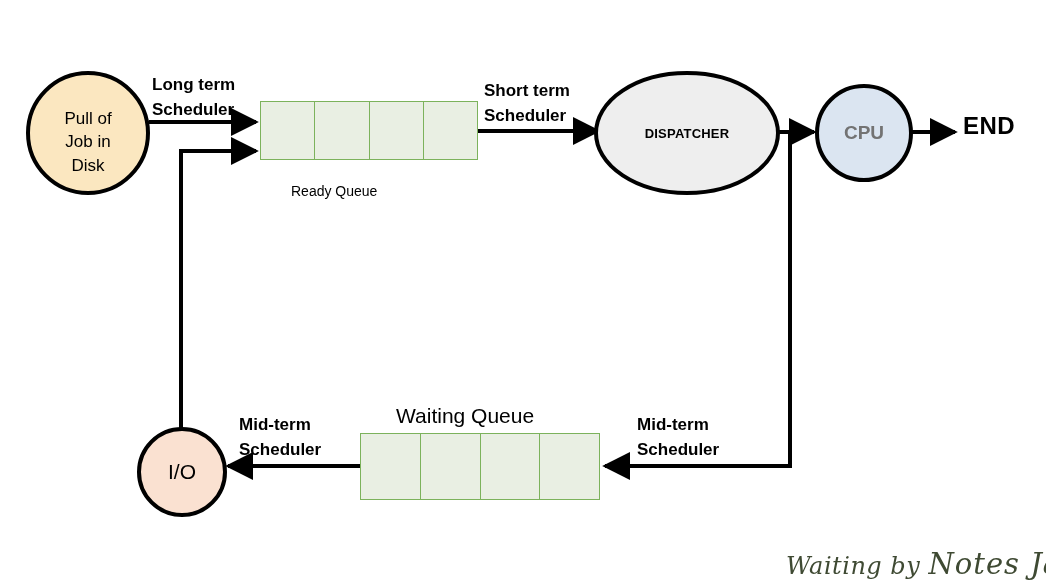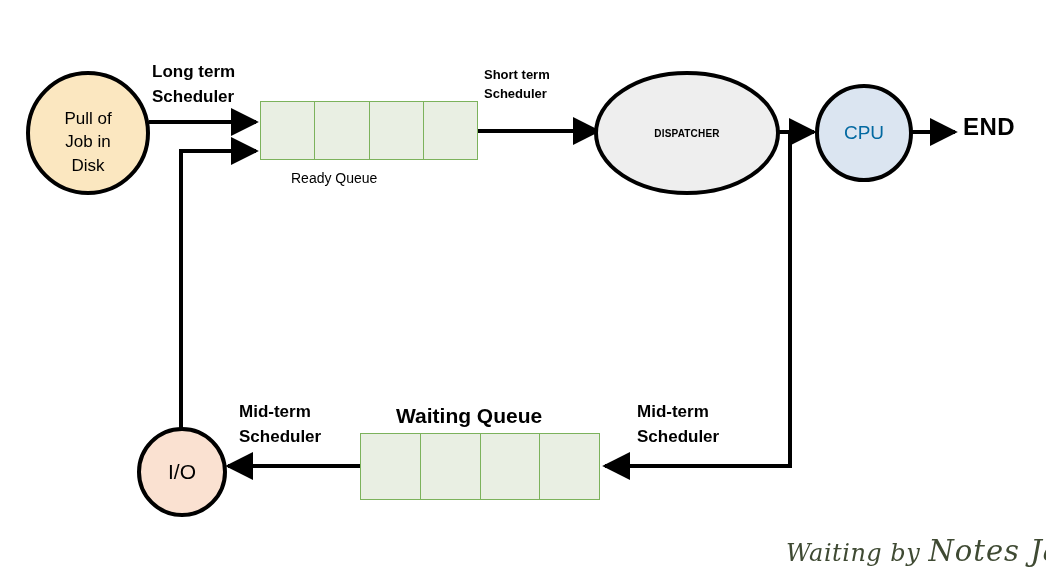--- a/index.html
+++ b/index.html
@@ -26,65 +26,66 @@
     position: absolute;
     display: flex;
     align-items: center;
     justify-content: center;
     text-align: center;
     pointer-events: none;
   }
   .txt {
     position: absolute;
     white-space: pre;
+    margin-top: 13px;
   }
 
   
   .pull-text {
     left: 28px; top: 82px; width: 120px; height: 120px;
     font-size: 17px; font-weight: normal; color: #000000;
     line-height: 1.38;
   }
   .dispatcher-text {
     left: 595px; top: 73px; width: 184px; height: 120px;
-    font-size: 10px; font-weight: bold; color: #000000;
+    font-size: 13px; font-weight: bold; color: #000000;
     letter-spacing: 0.2px;
   }
   .cpu-text {
     left: 817px; top: 96px; width: 94px; height: 74px;
-    font-size: 19px; font-weight: normal; color: #0369a1;
+    font-size: 19px; font-weight: bold; color: #737373;
   }
   .io-text {
     left: 140px; top: 430px; width: 84px; height: 84px;
     font-size: 21px; font-weight: normal; color: #000000;
   }
 
   
   .end-text {
-    left: 963px; top: 113px;
+    left: 963px; top: 99px;
     font-size: 24px; font-weight: bold; color: #000000;
     letter-spacing: 0.5px;
   }
   .long-term {
     left: 152px; top: 60px;
     font-size: 17px; font-weight: bold; color: #000000;
     line-height: 1.46;
   }
   .short-term {
     left: 484px; top: 66px;
-    font-size: 13px; font-weight: bold; color: #000000;
+    font-size: 17px; font-weight: bold; color: #000000;
     line-height: 1.46;
   }
   .ready-queue-label {
     left: 291px; top: 170px;
     font-size: 14px; font-weight: normal; color: #000000;
   }
   .waiting-queue-label {
-    left: 396px; top: 404px;
-    font-size: 21px; font-weight: bold; color: #000000;
+    left: 396px; top: 391px;
+    font-size: 21px; font-weight: normal; color: #000000;
   }
   .mid-term-left {
     left: 239px; top: 400px;
     font-size: 17px; font-weight: bold; color: #000000;
     line-height: 1.46;
   }
   .mid-term-right {
     left: 637px; top: 400px;
     font-size: 17px; font-weight: bold; color: #000000;
     line-height: 1.46;

